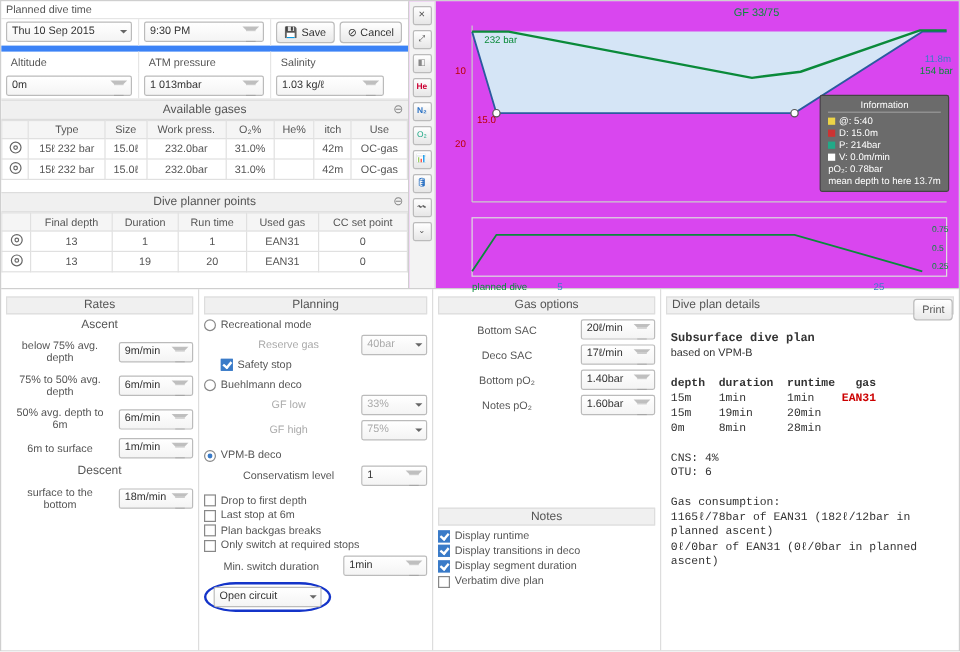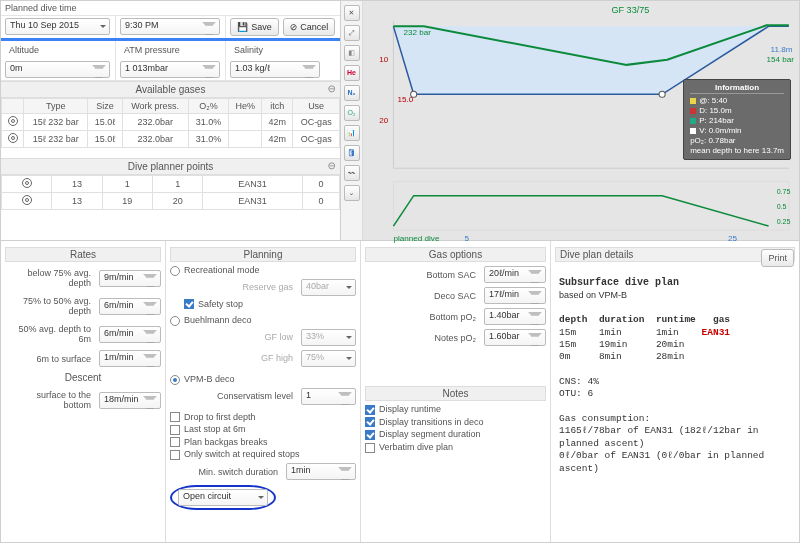--- a/index.html
+++ b/index.html
@@ -1,30 +1,30 @@
 <!DOCTYPE html>
 <html><head>
 <meta charset="utf-8">
 <style>
   html,body{margin:0;padding:0;font-family:Arial,Helvetica,sans-serif;font-size:10px;color:#333;background:#fff}
   *{box-sizing:border-box}
   .app{width:800px;height:543px;position:relative;display:flex;flex-direction:column;border:1px solid #cfcfcf}
   .top{height:240px;display:flex;border-bottom:1px solid #cfcfcf}
   .top-left{width:340px;border-right:1px solid #cfcfcf;overflow:hidden}
-  .top-right{flex:1;position:relative;background:#e5e5e5;display:flex}
+  .top-right{flex:1;position:relative;background:#d946ef;display:flex}
   .toolbar{width:22px;background:#f3f3f3;border-right:1px solid #ddd;display:flex;flex-direction:column;align-items:center;padding:4px 0;gap:4px}
   .tbtn{width:16px;height:16px;border:1px solid #bbb;border-radius:2px;background:linear-gradient(#fff,#e6e6e6);font-size:7px;line-height:14px;text-align:center;color:#555;cursor:pointer}
   .tbtn.blue{color:#2870c3;font-weight:bold}
   .tbtn.red{color:#c03}
   .tbtn.green{color:#2a8}
   .tbtn.grey{color:#888}
   .chart{flex:1;position:relative}
   svg{position:absolute;inset:0}
   .info-box{position:absolute;right:8px;top:78px;background:#6b6b6b;color:#fff;font-size:8px;padding:3px 6px;border:1px solid #444;border-radius:2px;line-height:1.25}
-  .info-box .hdr{text-align:center;font-weight:bold;border-bottom:1px solid #999;margin-bottom:2px}
+  .info-box .hdr{text-align:center;font-weight:normal;border-bottom:1px solid #999;margin-bottom:2px}
   .info-box .sq{display:inline-block;width:6px;height:6px;margin-right:3px;vertical-align:middle}
   .panel-title{background:#f0f0f0;border-top:1px solid #ddd;border-bottom:1px solid #ddd;text-align:center;padding:2px 4px;color:#555;position:relative}
   .close-x{position:absolute;right:4px;top:1px;color:#888}
   .form-row{display:flex}
   .form-cell{padding:2px 4px;border-right:1px solid #e5e5e5}
   .label{font-size:9px;color:#555;padding:2px 4px}
   .input,.select{border:1px solid #bbb;border-radius:2px;background:linear-gradient(#fff,#f4f4f4);height:17px;font-size:9px;padding:1px 14px 1px 4px;position:relative;display:inline-block;min-width:40px;white-space:nowrap}
   .select::after{content:"";position:absolute;right:3px;top:6px;border:3px solid transparent;border-top-color:#666}
   .spin{padding-right:15px}
   .spin::after{content:"";position:absolute;right:3px;top:3px;width:8px;height:10px;background:
@@ -34,21 +34,21 @@
   table.grid{width:100%;border-collapse:collapse;font-size:9px}
   table.grid th,table.grid td{border:1px solid #e0e0e0;padding:2px 4px;text-align:center;color:#555;white-space:nowrap}
   table.grid th{background:#f5f5f5;font-weight:normal;text-align:center}
   .cog{display:inline-block;width:10px;height:10px;border:1px solid #666;border-radius:50%;position:relative}
   .cog::before{content:"";position:absolute;inset:2px;border:1px solid #666;border-radius:50%}
   .bottom{flex:1;display:flex}
   .col{border-right:1px solid #ddd;padding:4px;overflow:hidden}
   .col:last-child{border-right:none}
   .sec-title{background:#f0f0f0;border:1px solid #ddd;text-align:center;padding:1px 0;margin:2px 0;color:#555}
   .kv{display:flex;align-items:center;justify-content:space-between;padding:2px 0;gap:4px}
-  .kv .label{flex:1;text-align:right;font-size:9px}
+  .kv .label{flex:1;text-align:center;font-size:9px}
   .kv .select,.kv .input{width:62px}
   .radio{width:10px;height:10px;border:1px solid #888;border-radius:50%;display:inline-block;vertical-align:middle;margin-right:4px;position:relative;background:#fff}
   .radio.checked::after{content:"";position:absolute;inset:2px;background:#3a7bc8;border-radius:50%}
   .check{width:10px;height:10px;border:1px solid #888;display:inline-block;vertical-align:middle;margin-right:4px;background:#fff;position:relative}
   .check.checked{background:#3a7bc8;border-color:#3a7bc8}
   .check.checked::after{content:"";position:absolute;left:2px;top:0px;width:3px;height:5px;border:solid #fff;border-width:0 2px 2px 0;transform:rotate(40deg)}
   .opt{padding:1px 0;font-size:9px;color:#555}
   .disabled{color:#aaa}
   .circled{border:2px solid #1434c9;border-radius:50%/100%;padding:2px 6px;display:inline-block}
   .details{font-family:"Courier New",monospace;font-size:9.5px;white-space:pre;line-height:1.3;color:#333;padding-left:4px}
@@ -57,21 +57,21 @@
   .red{color:#c00;font-weight:bold}
   .print{float:right}
 </style>
 </head>
 <body>
 
 <div class="app">
   <div class="top">
     <div class="top-left">
       <div class="label" style="border-bottom:1px solid #e5e5e5">Planned dive time</div>
-      <div class="form-row" style="border-bottom:3px solid #3b82f6">
+      <div class="form-row" style="border-bottom:5px solid #3b82f6">
         <div class="form-cell" style="width:115px"><span class="select" style="width:105px">Thu 10 Sep 2015</span></div>
         <div class="form-cell" style="width:110px"><span class="select spin" style="width:100px">9:30 PM</span></div>
         <div class="form-cell" style="flex:1;display:flex;gap:4px;border:none">
           <span class="btn">💾 <span>Save</span></span>
           <span class="btn">⊘ <span>Cancel</span></span>
         </div>
       </div>
       <div class="form-row">
         <div class="form-cell" style="width:115px">
             <div class="label">Altitude</div>
@@ -121,20 +121,28 @@
               <td></td>
               <td>42m</td>
               <td>OC-gas</td>
         </tr>
       </tbody>
         </table>
 
       <div class="panel-title" style="margin-top:10px"><span>Dive planner points</span><span class="close-x">⊖</span></div>
       <table class="grid">
         <tbody>
+            <tr>
+          <th></th>
+          <th>Final depth</th>
+              <th>Duration</th>
+              <th>Run time</th>
+          <th>Used gas</th>
+              <th>CC set point</th>
+        </tr>
         <tr>
           <td><span class="cog"></span></td>
           <td>13</td>
               <td>1</td>
               <td>1</td>
           <td>EAN31</td>
               <td>0</td>
         </tr>
         <tr>
           <td><span class="cog"></span></td>
@@ -200,20 +208,21 @@
           <div>mean depth to here 13.7m</div>
         </div>
       </div>
     </div>
   </div>
 
   <div class="bottom">
 
     <div class="col" style="width:165px">
       <div class="sec-title">Rates</div>
+      <div class="sec-title" style="background:none;border:none">Ascent</div>
       <div class="kv">
           <span class="label">below 75% avg. depth</span>
           <span class="select spin">9m/min</span>
         </div>
       <div class="kv">
           <span class="label">75% to 50% avg. depth</span>
           <span class="select spin">6m/min</span>
         </div>
       <div class="kv">
           <span class="label">50% avg. depth to 6m</span>
@@ -274,21 +283,21 @@
           <span class="select spin">17ℓ/min</span>
         </div>
       <div class="kv">
           <span class="label">Bottom pO₂</span>
           <span class="select spin">1.40bar</span>
         </div>
       <div class="kv">
           <span class="label">Notes pO₂</span>
           <span class="select spin">1.60bar</span>
         </div>
-      <div class="sec-title" style="margin-top:38px">Notes</div>
+      <div class="sec-title" style="margin-top:75px">Notes</div>
       <div class="opt"><span class="check checked"></span><span>Display runtime</span></div>
       <div class="opt"><span class="check checked"></span><span>Display transitions in deco</span></div>
       <div class="opt"><span class="check checked"></span><span>Display segment duration</span></div>
       <div class="opt"><span class="check"></span><span>Verbatim dive plan</span></div>
     </div>
 
     <div class="col" style="flex:1">
       <div class="sec-title" style="text-align:left;padding-left:4px">
         <span>Dive plan details</span>
         <span class="btn print">Print</span>

